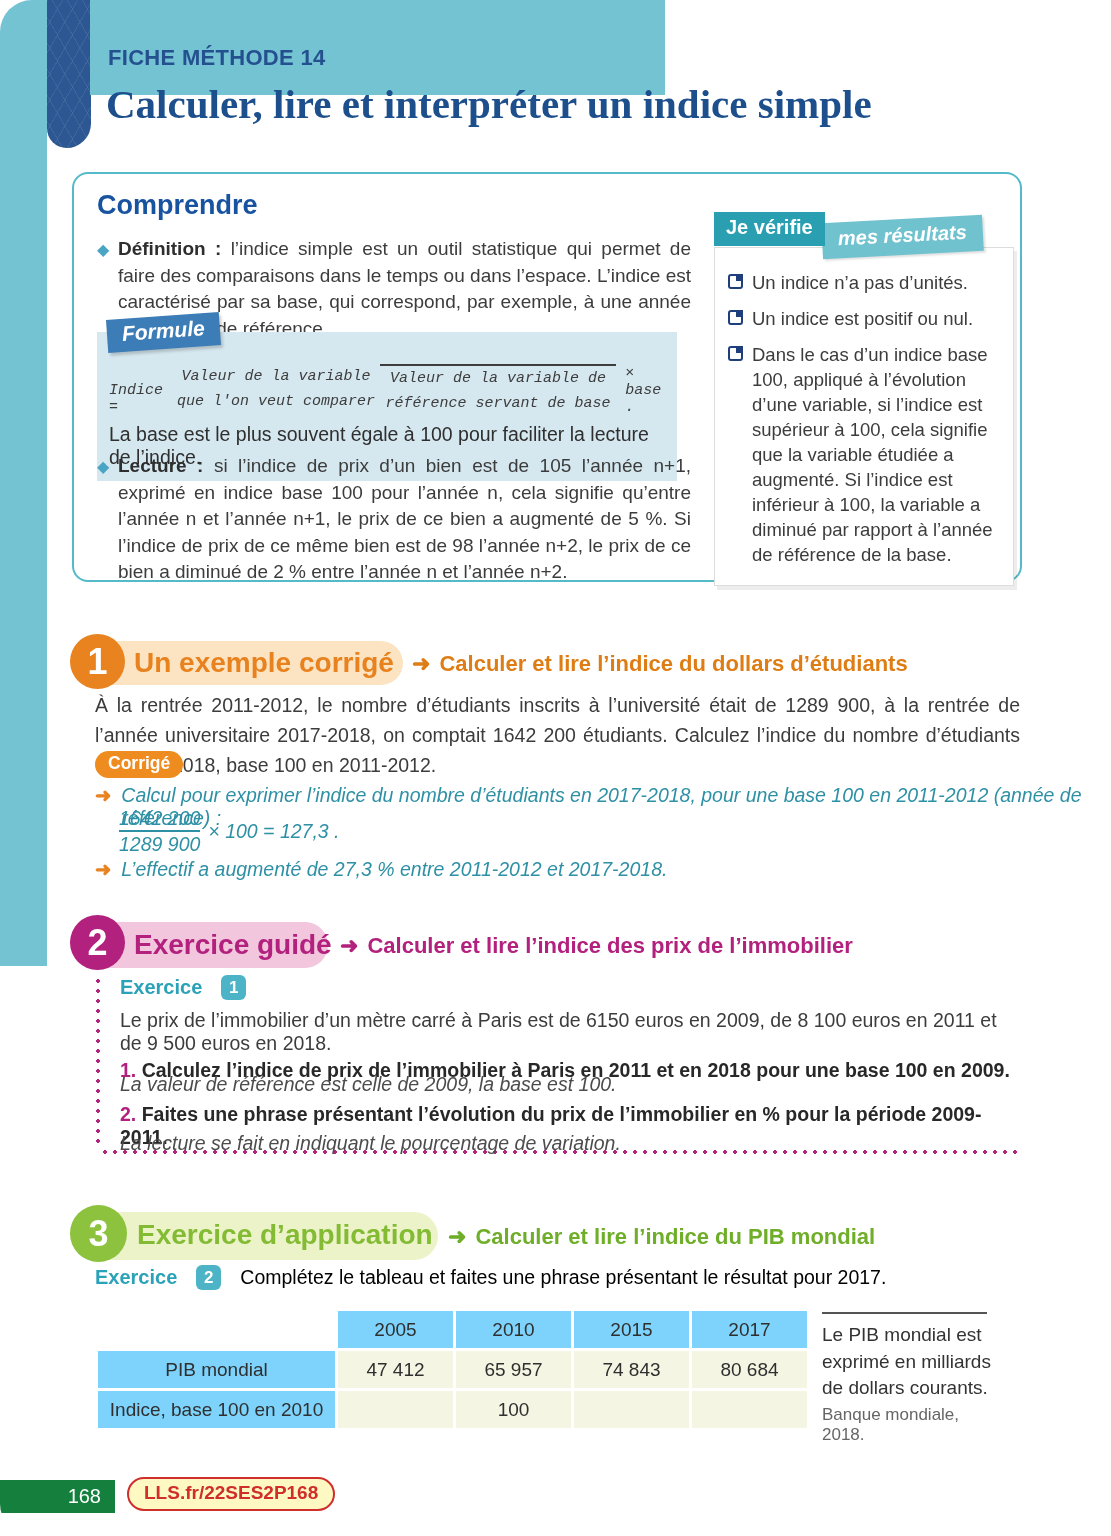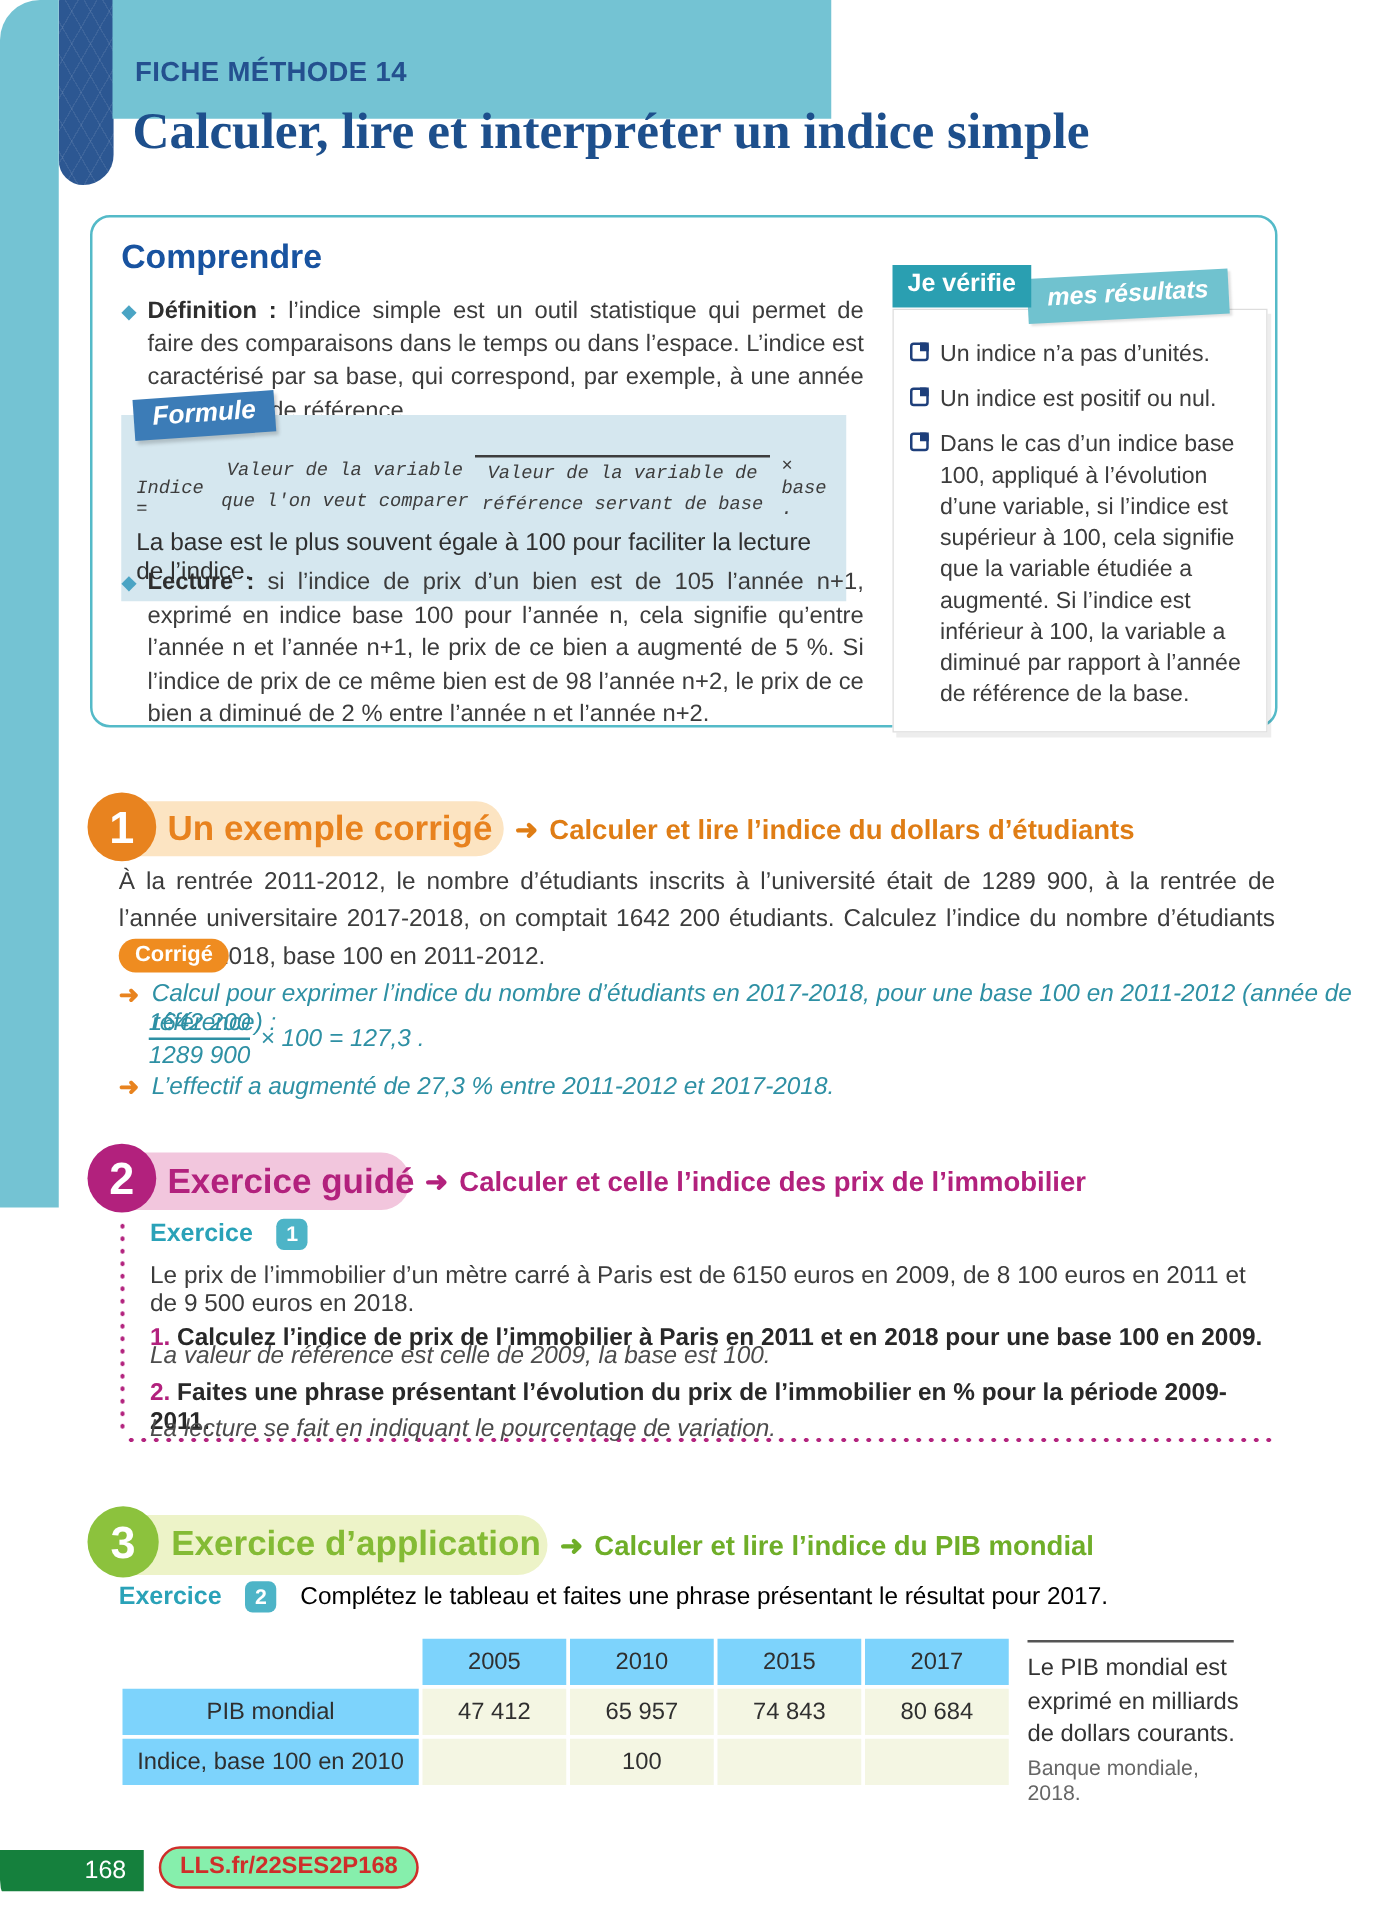--- a/index.html
+++ b/index.html
@@ -108,21 +108,21 @@
   .col-label { width: 237px; }
 
   .table-note { position: absolute; left: 822px; top: 1312px; width: 170px; }
   .note-rule { border-top: 2px solid #555; width: 165px; margin-bottom: 8px; }
   .note-text { font-size: 19px; line-height: 26.5px; color: #333; }
   .note-source { font-size: 17px; color: #666; margin-top: 3px; }
 
   .footer-bar { position: absolute; left: 0; top: 1480px; width: 115px; height: 33px; background: #15803d; color: #fff; font-size: 20px;
     display: flex; align-items: center; justify-content: flex-end; padding-right: 14px; }
   .footer-link { position: absolute; left: 127px; top: 1477px; border: 2px solid #cf2e2a; color: #cf2e2a; border-radius: 17px;
-    padding: 3px 15px 5px; font-weight: bold; font-size: 19px; background: #86efac; }
+    padding: 3px 15px 5px; font-weight: bold; font-size: 19px; background: #fef9c3; }
 </style>
 </head>
 <body>
 
 <div class="page">
 
   <div class="left-bar"></div>
   <div class="corner-shape"></div>
   <div class="top-bar"></div>
 
@@ -206,21 +206,21 @@
   <div class="step step2">
     <span class="arrow">➜</span>
     <span>L’effectif a augmenté de 27,3 % entre 2011-2012 et 2017-2018.</span>
   </div>
 
   <div class="band s2-band"></div>
   <div class="circle s2-circle">2</div>
   <div class="sec-title s2-title">Exercice guidé</div>
   <div class="sub-line s2-sub">
     <span>➜</span>
-    <span>Calculer et celle l’indice des prix de l’immobilier</span>
+    <span>Calculer et lire l’indice des prix de l’immobilier</span>
   </div>
 
   <div class="dot-v"></div>
   <div class="dot-h"></div>
 
   <div class="ex-row ex1-row">
     <span class="ex-label">Exercice</span>
     <span class="ex-num">1</span>
   </div>
 

